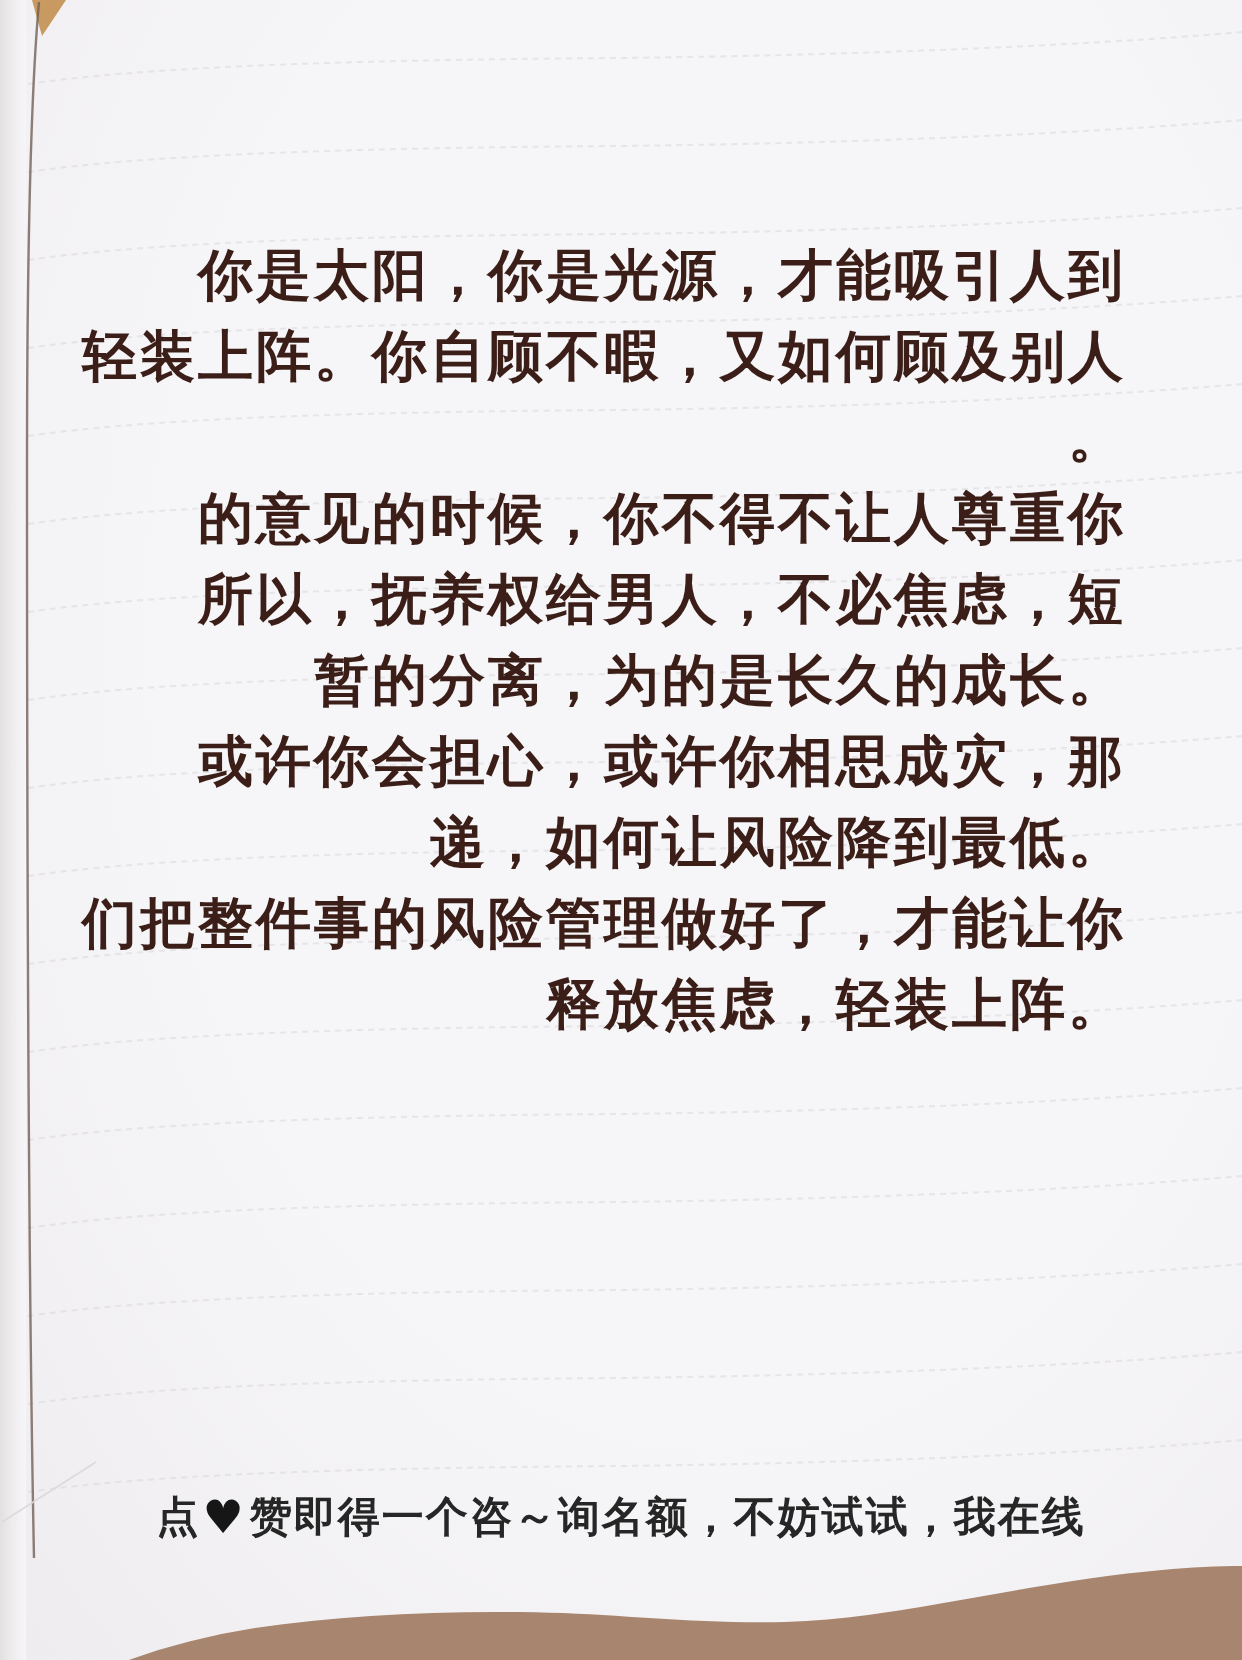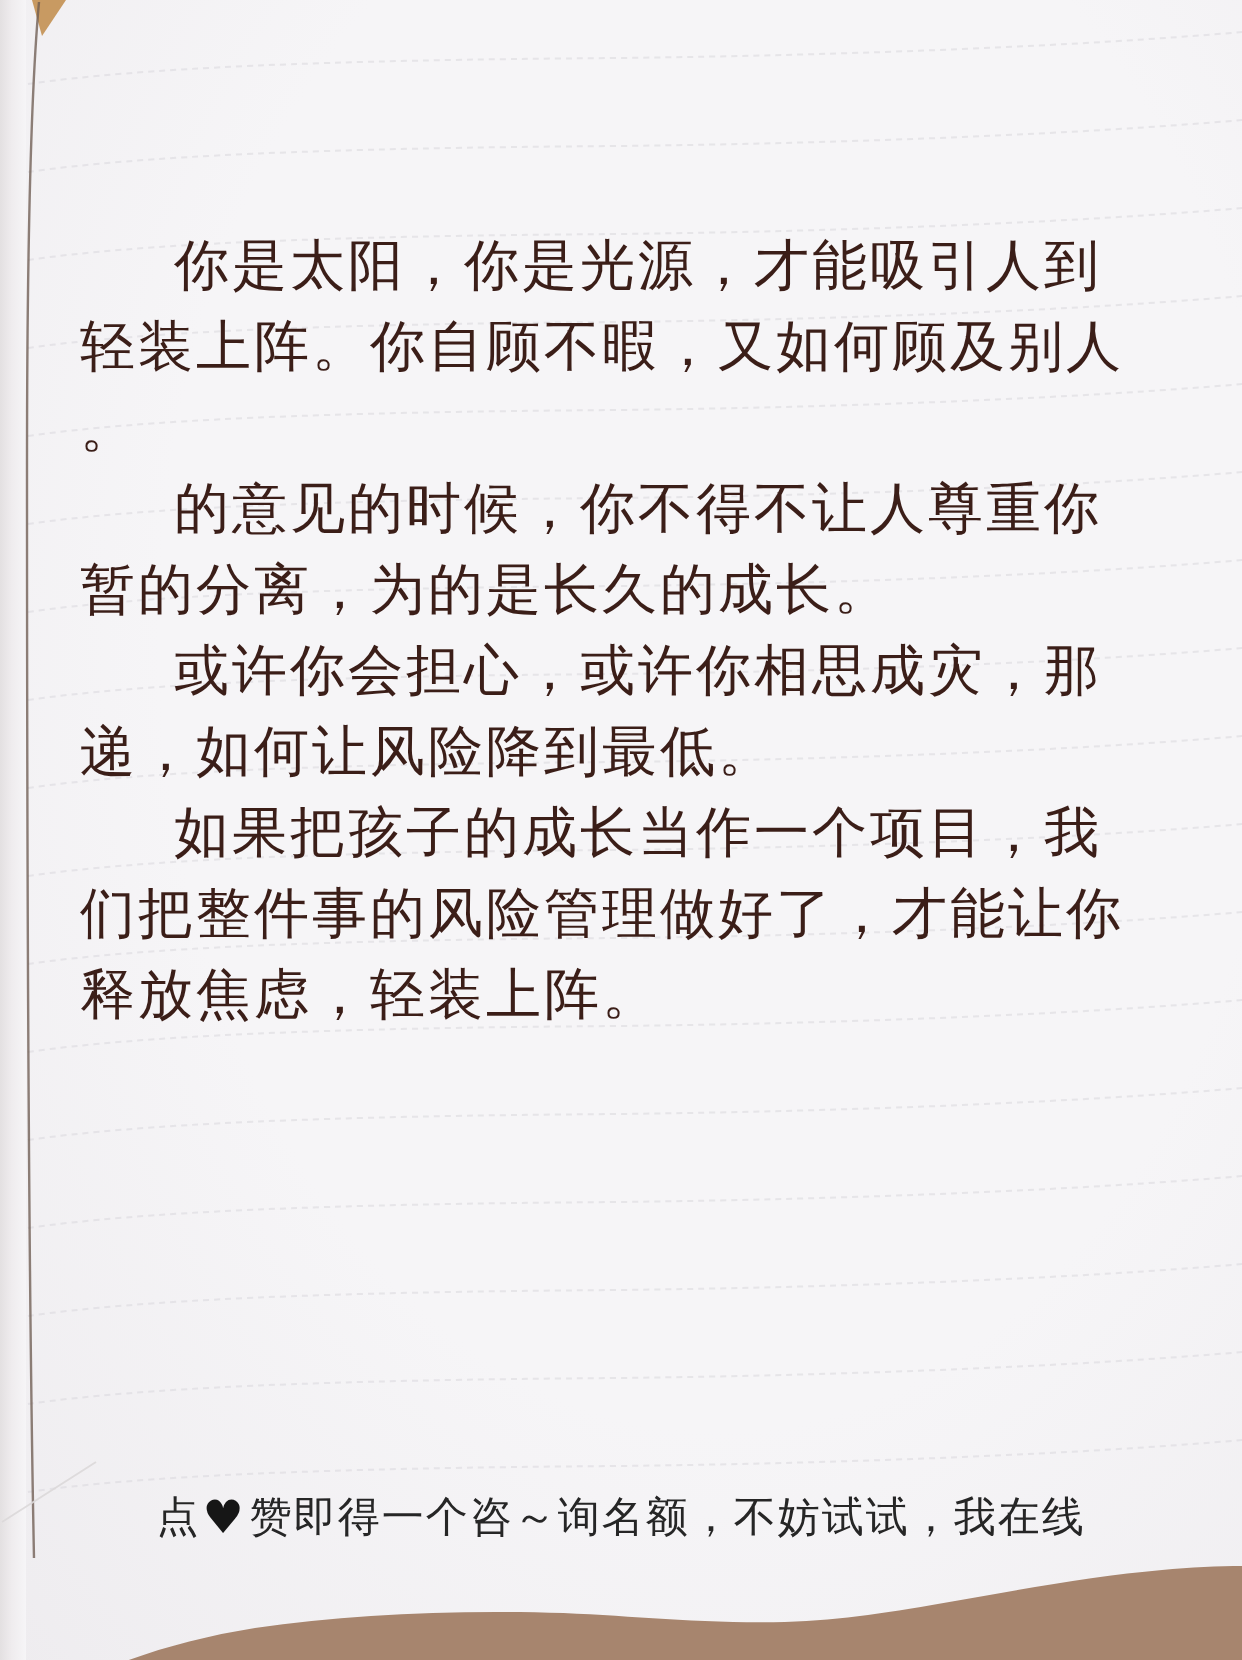--- a/index.html
+++ b/index.html
@@ -19,38 +19,38 @@
     position:absolute;left:0;top:0;width:26px;height:1660px;
     background:linear-gradient(90deg,#e3e0e1 0%,#efecee 45%,#f6f5f7 100%);
   }
   svg.decor{position:absolute;left:0;top:0;z-index:1;}
   .ruled{stroke:#d9d7dd;stroke-width:2;fill:none;opacity:.55;stroke-dasharray:6 5;}
   .spine-line{stroke:#6e5c52;stroke-width:2.4;fill:none;opacity:.78;}
   .crease{stroke:#dcd9da;stroke-width:2;opacity:.9;}
   
   .text-block{
     position:absolute;z-index:2;
-    left:80px;top:225px;width:1046px;
+    left:80px;top:235px;width:1046px;
     font-size:55px;line-height:81px;
     letter-spacing:3px;
-    font-weight:400;
+    font-weight:700;
     color:var(--text-color,#3b1e18);
-    text-align:left;
+    text-align:right;
   }
   .line{white-space:nowrap;}
   .line.indent{text-indent:94px;}
   
   .caption{
     position:absolute;z-index:2;
     left:0;top:1488px;width:1242px;
     text-align:center;
     font-family:"Liberation Sans","DejaVu Sans",sans-serif;
     font-size:42px;line-height:58px;
     letter-spacing:2px;
-    font-weight:400;
+    font-weight:700;
     color:var(--caption-color,#262626);
     white-space:nowrap;
   }
   .caption .heart{
     color:#161616;
     font-size:46px;
     padding:0 4px 0 2px;
     vertical-align:-2px;
     font-family:"DejaVu Sans",sans-serif;
   }
@@ -98,24 +98,24 @@
              C 1012 1591 1092 1576 1162 1570
              C 1192 1567 1222 1566 1246 1566
              L 1246 1664 Z" fill="#a7856e"></path>
   </svg>
 
   <main class="text-block">
     <div class="line indent">你是太阳，你是光源，才能吸引人到</div>
     <div class="line">轻装上阵。你自顾不暇，又如何顾及别人</div>
     <div class="line">。</div>
     <div class="line indent">的意见的时候，你不得不让人尊重你</div>
+    <div class="line indent">所以，抚养权给男人，不必焦虑，短</div>
     <div class="line">暂的分离，为的是长久的成长。</div>
     <div class="line indent">或许你会担心，或许你相思成灾，那</div>
     <div class="line">递，如何让风险降到最低。</div>
-    <div class="line indent">如果把孩子的成长当作一个项目，我</div>
     <div class="line">们把整件事的风险管理做好了，才能让你</div>
     <div class="line">释放焦虑，轻装上阵。</div>
   </main>
 
   <div class="caption">
     <span>点</span><span class="heart">♥</span><span>赞即得一个咨～询名额，不妨试试，我在线</span>
   </div>
 
 </div>
 

